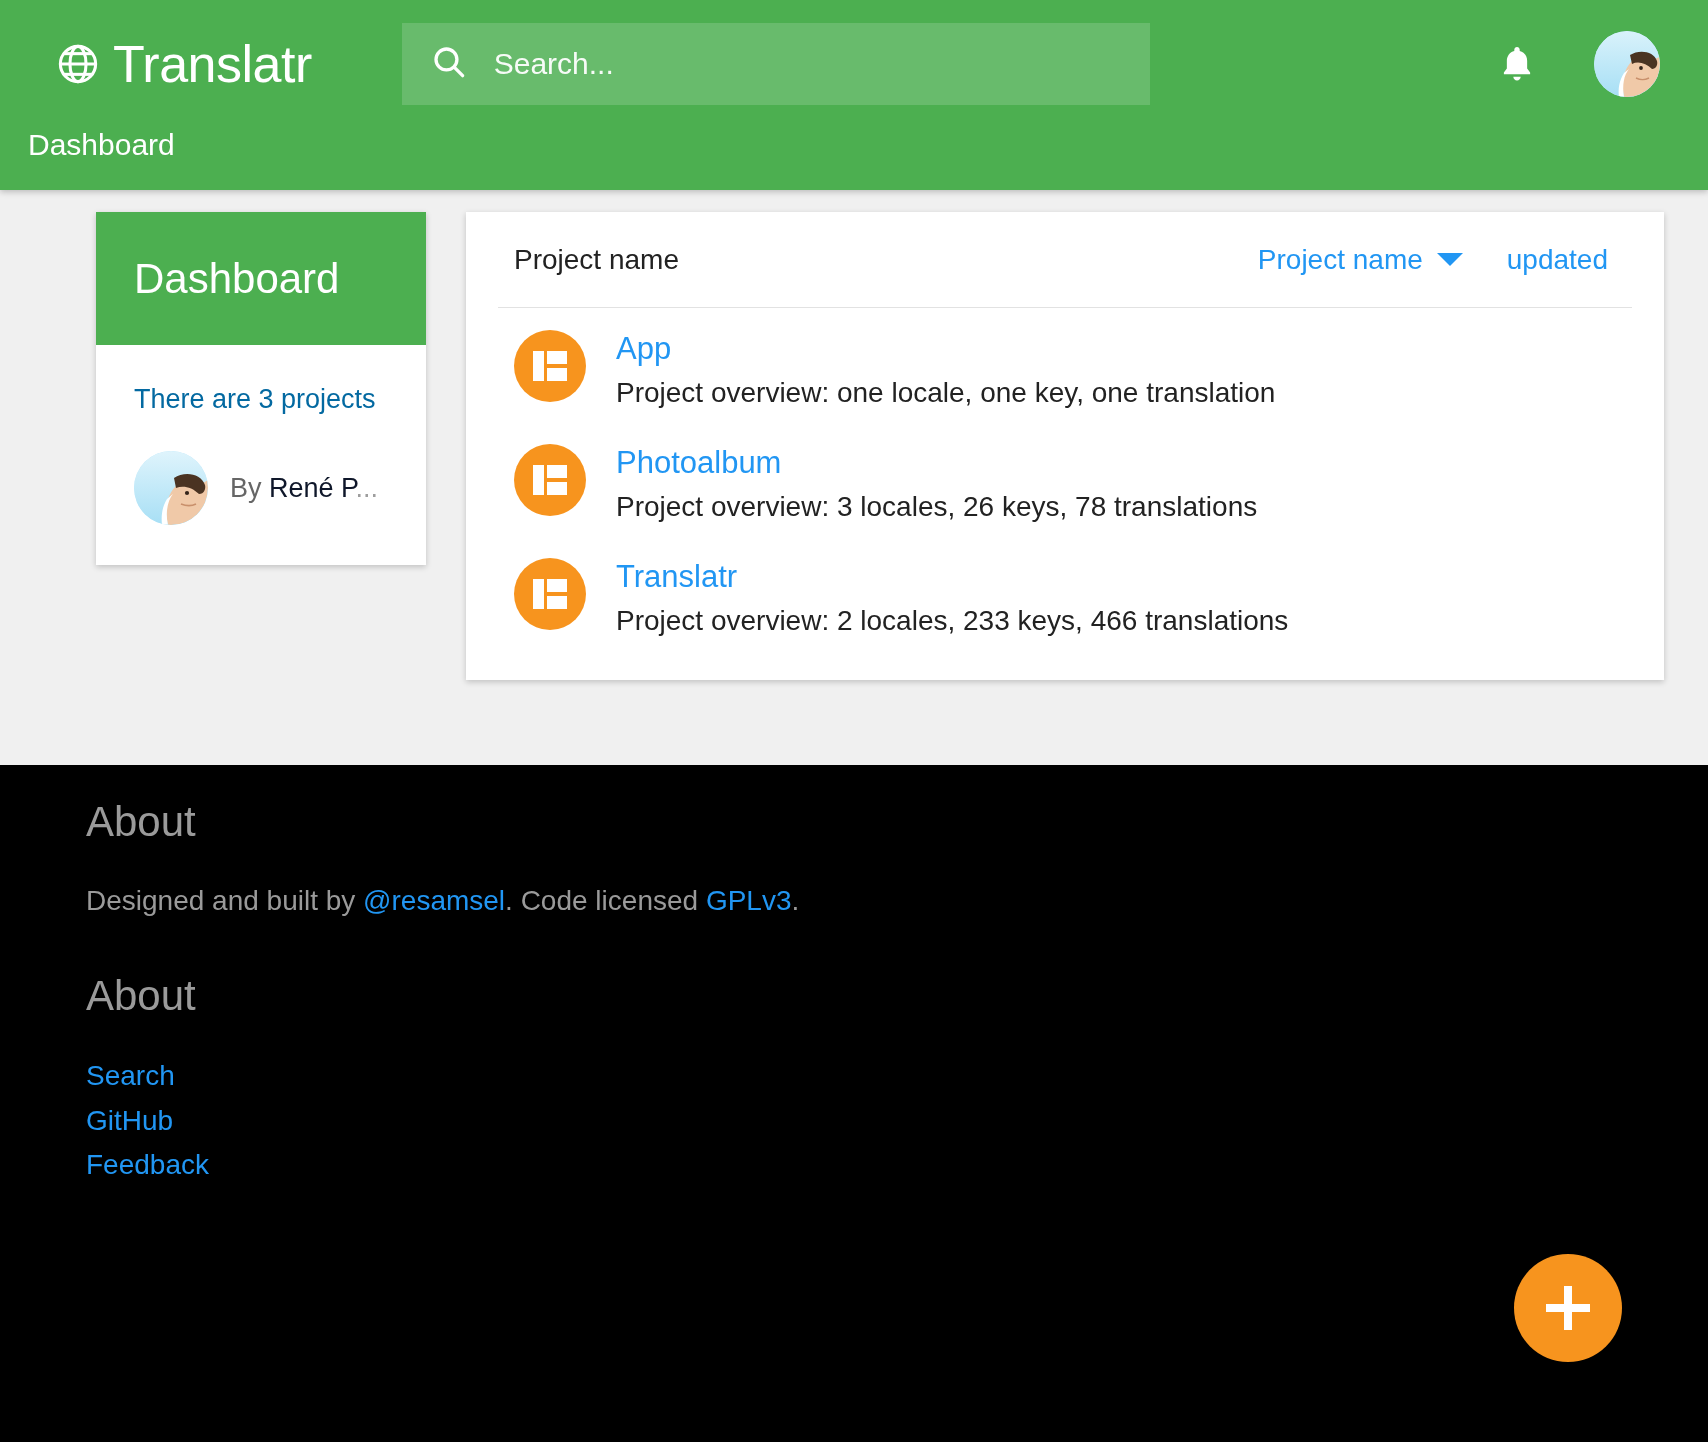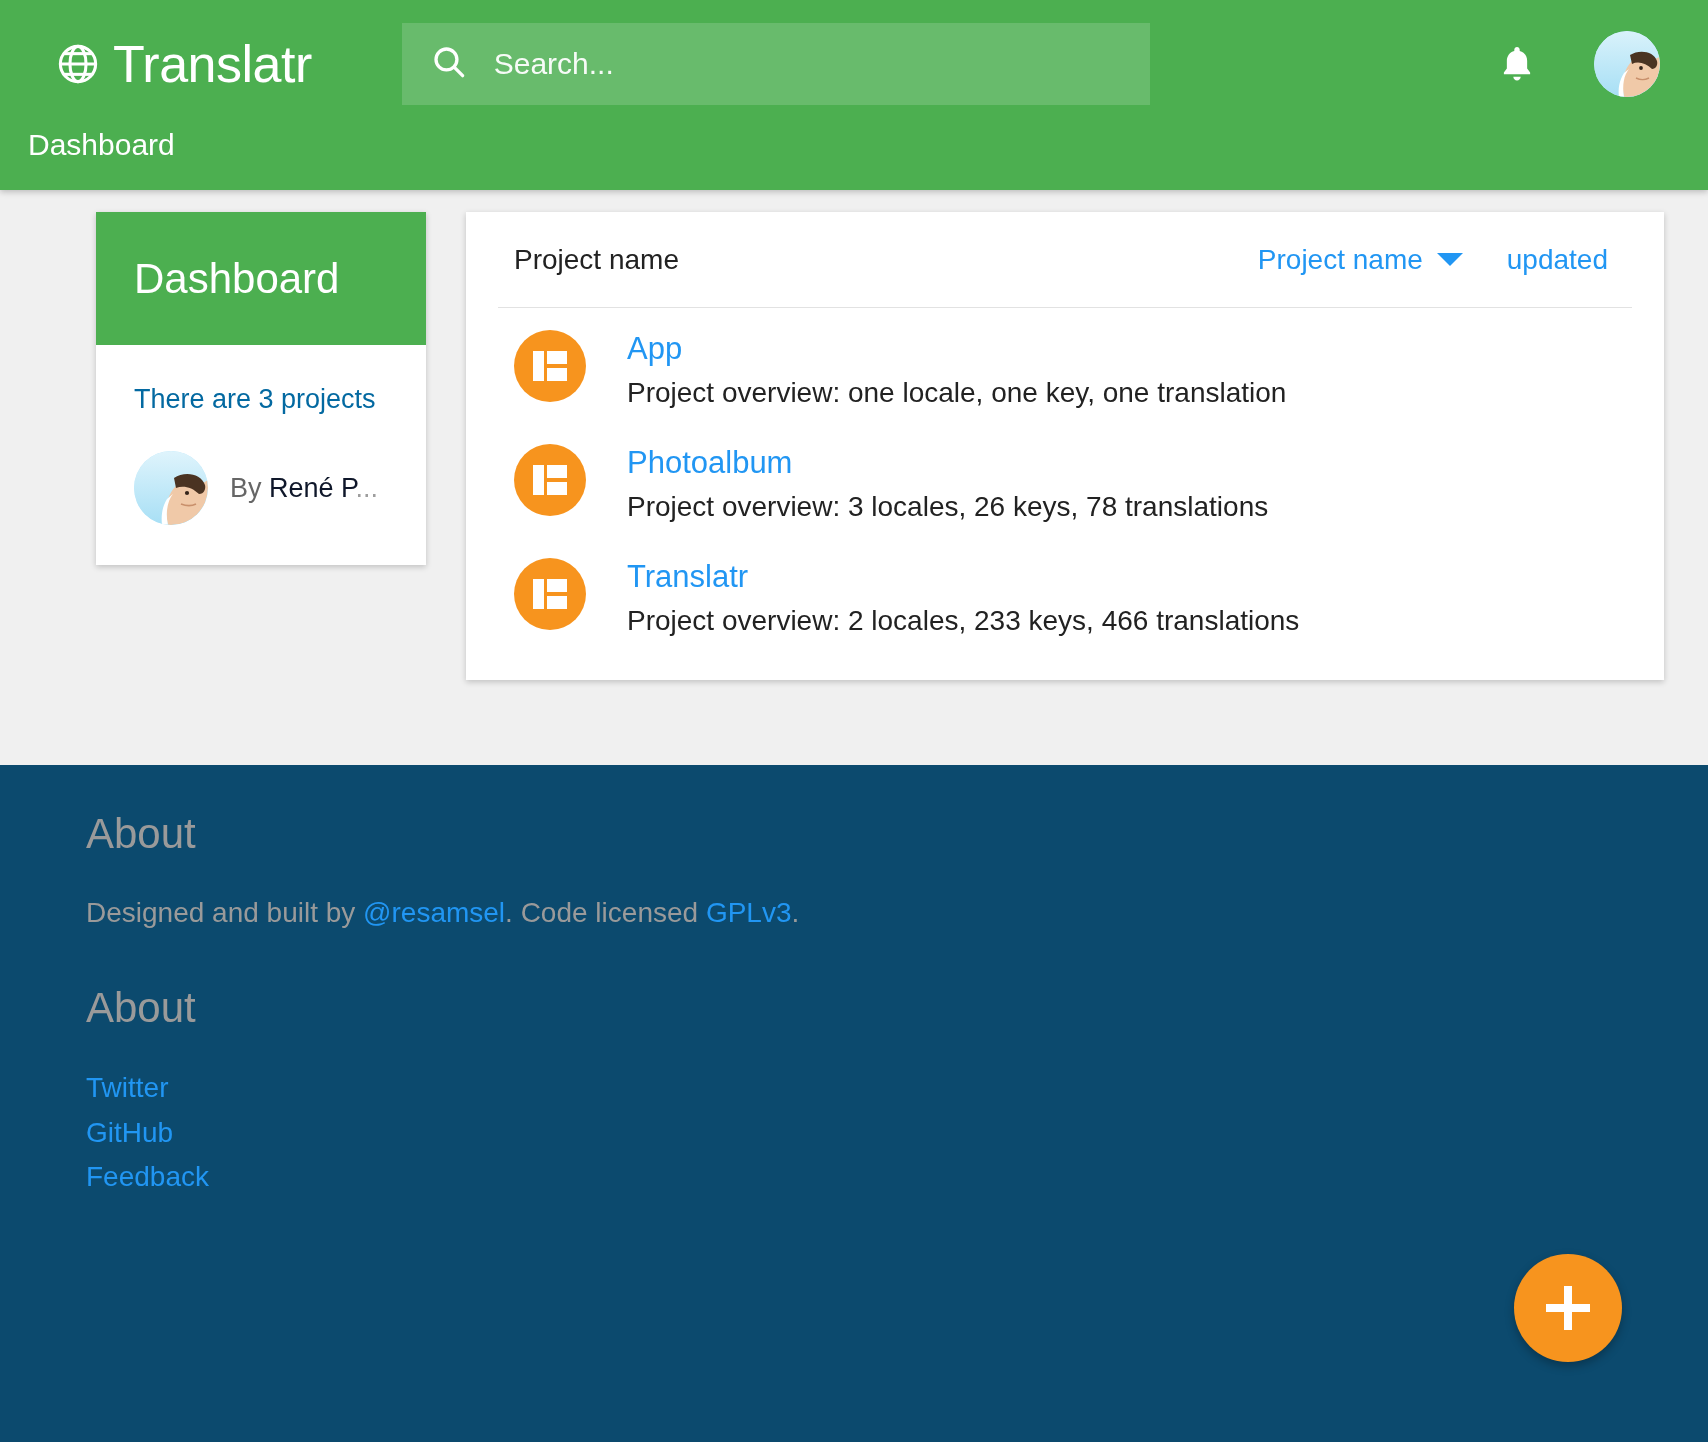--- a/index.html
+++ b/index.html
@@ -257,43 +257,43 @@
     height: 72px;
     border-radius: 50%;
     background: #f7941e;
     flex: 0 0 72px;
     display: flex;
     align-items: center;
     justify-content: center;
   }
   .project-icon svg { display: block; }
 
-  .project-meta { padding-top: 2px; margin-left: 11px; }
+  .project-meta { padding-top: 2px; }
 
   .project-name {
     font-size: 31px;
     color: #2196f3;
     text-decoration: none;
     display: block;
     line-height: 1.12;
   }
 
   .project-desc {
     font-size: 28px;
     color: #222222;
     margin-top: 10px;
     line-height: 1.12;
   }
 
   
   .footer {
     flex: 1 1 auto;
-    background: #0c4a6e;
+    background: #000000;
     position: relative;
-    padding: 48px 0 0 86px;
+    padding: 36px 0 0 86px;
   }
 
   .footer-heading {
     font-size: 42px;
     color: #9a9a9a;
     font-weight: 400;
     line-height: 1;
   }
 
   .footer-about-text {
@@ -545,21 +545,21 @@
   </div>
 
   <div class="footer">
     <div class="footer-heading">About</div>
 
     <div class="footer-about-text"><span>Designed and built by </span><a href="#">@resamsel</a><span>. Code licensed </span><a href="#">GPLv3</a><span>.</span></div>
 
     <div class="footer-links-heading">About</div>
 
     <div class="footer-links">
-      <a href="#">Twitter</a>
+      <a href="#">Search</a>
       <a href="#">GitHub</a>
       <a href="#">Feedback</a>
     </div>
 
 
     <button class="fab">
       <span class="fab-plus"></span>
     </button>
   </div>
 

